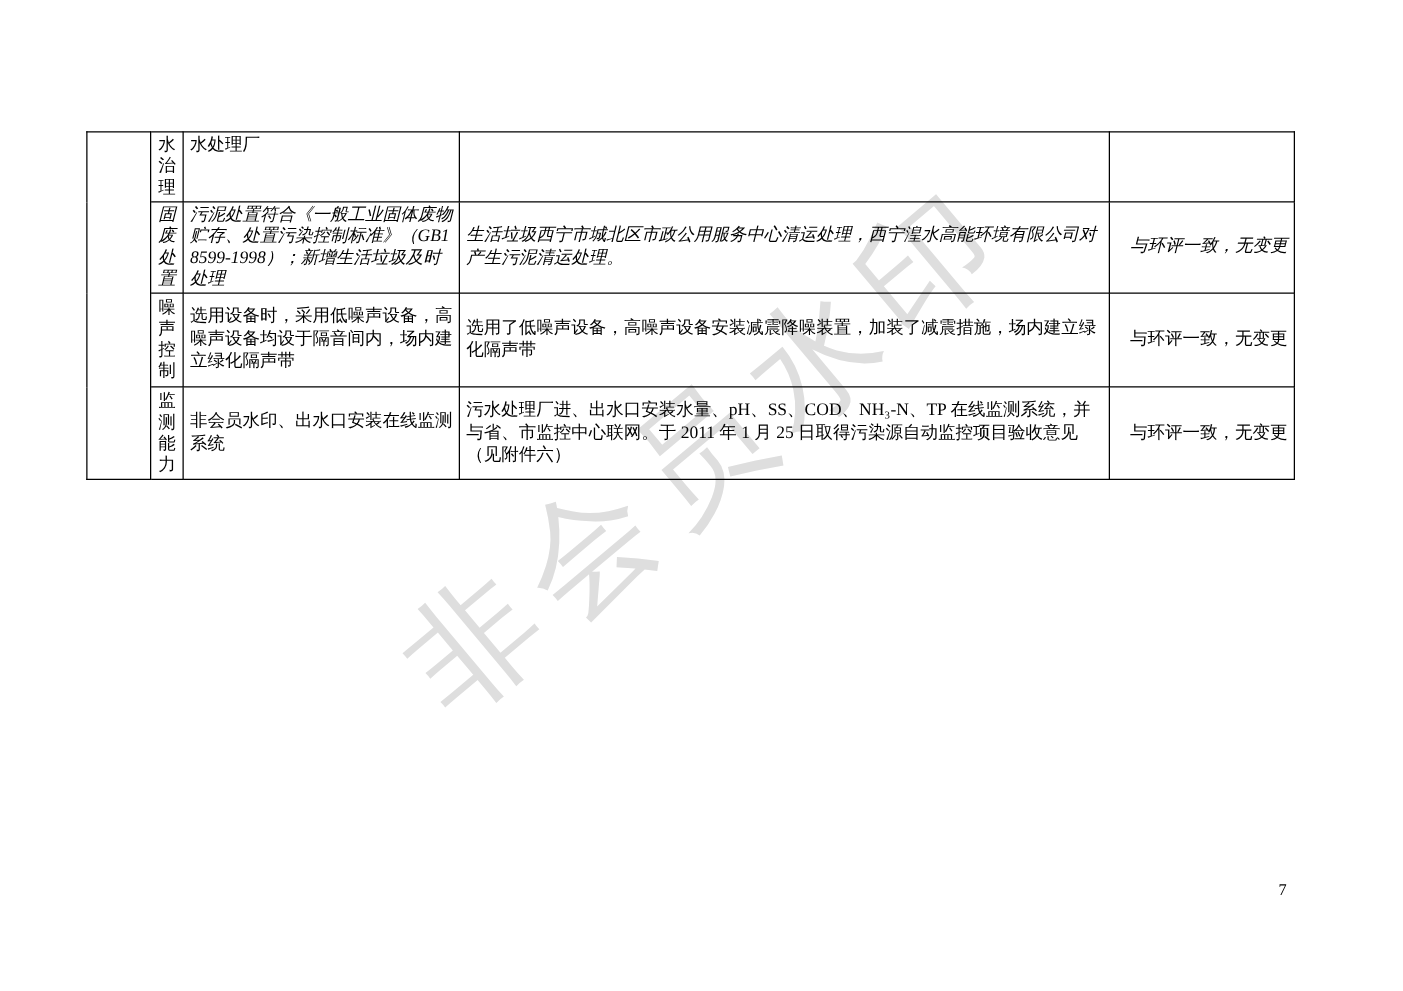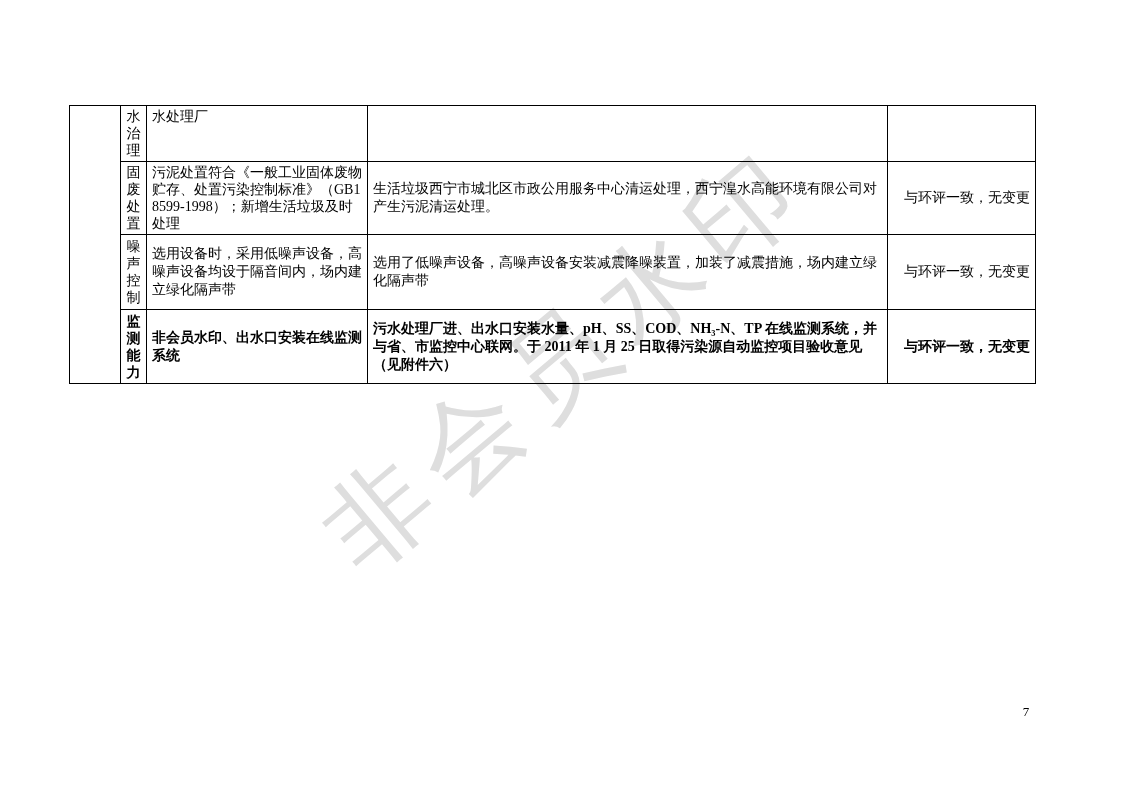--- a/index.html
+++ b/index.html
@@ -52,23 +52,23 @@
     padding: 2px 0;
     text-align: center;
     word-break: break-all;
     line-height: 17px;
   }
   td.c2, td.c3 { text-align: left; word-break: break-all; margin-top: 36px; }
   td.c2.tight { line-height: 17px; }
   td.c4 { text-align: right; padding-left: 6px; }
   td.vtop { vertical-align: top; }
   tr.r1 { height: 52px; }
-  tr.r2 { height: 71px; }
+  tr.r2 { height: 71px; font-style: italic; }
   tr.r3 { height: 75px; }
-  tr.r4 { height: 74px; font-weight: bold; }
+  tr.r4 { height: 74px; }
   .page-number {
     position: absolute;
     left: 1016px;
     top: 704px;
     width: 20px;
     text-align: center;
     font-size: 13px;
     z-index: 1;
   }
 </style>

